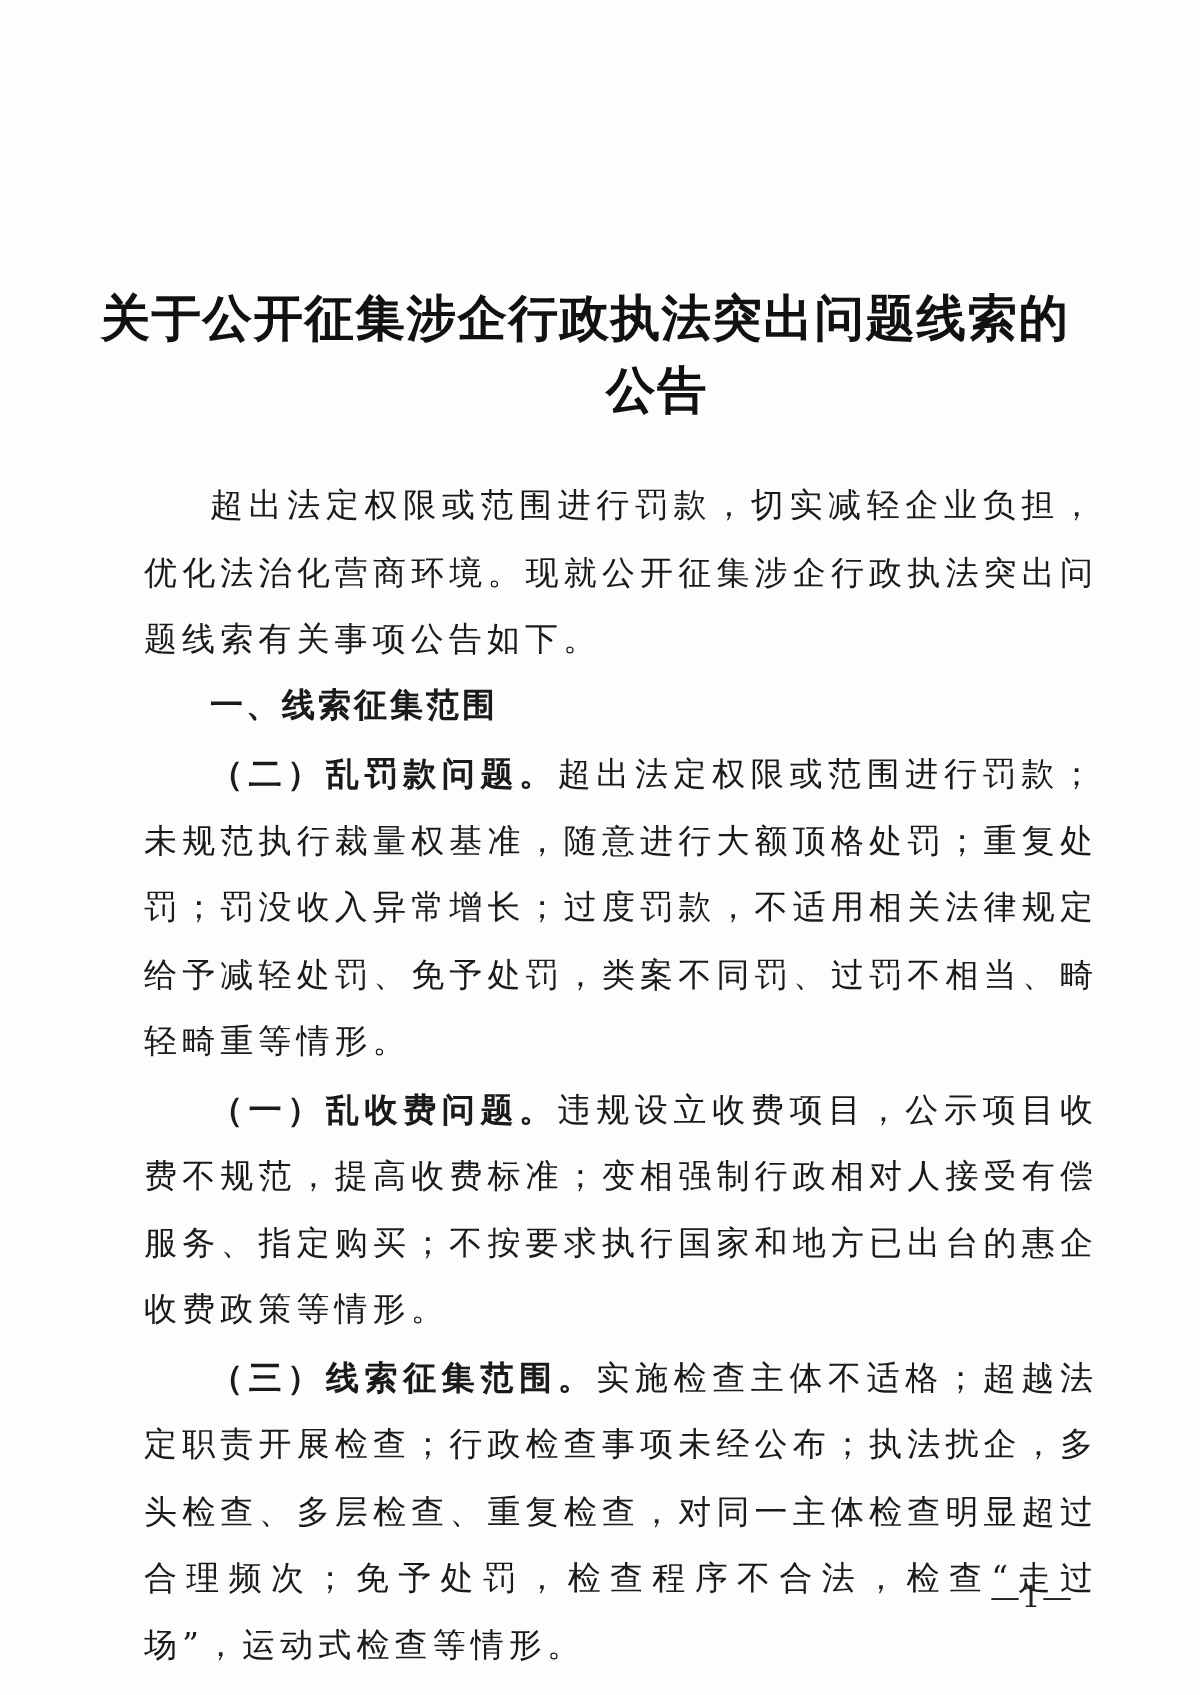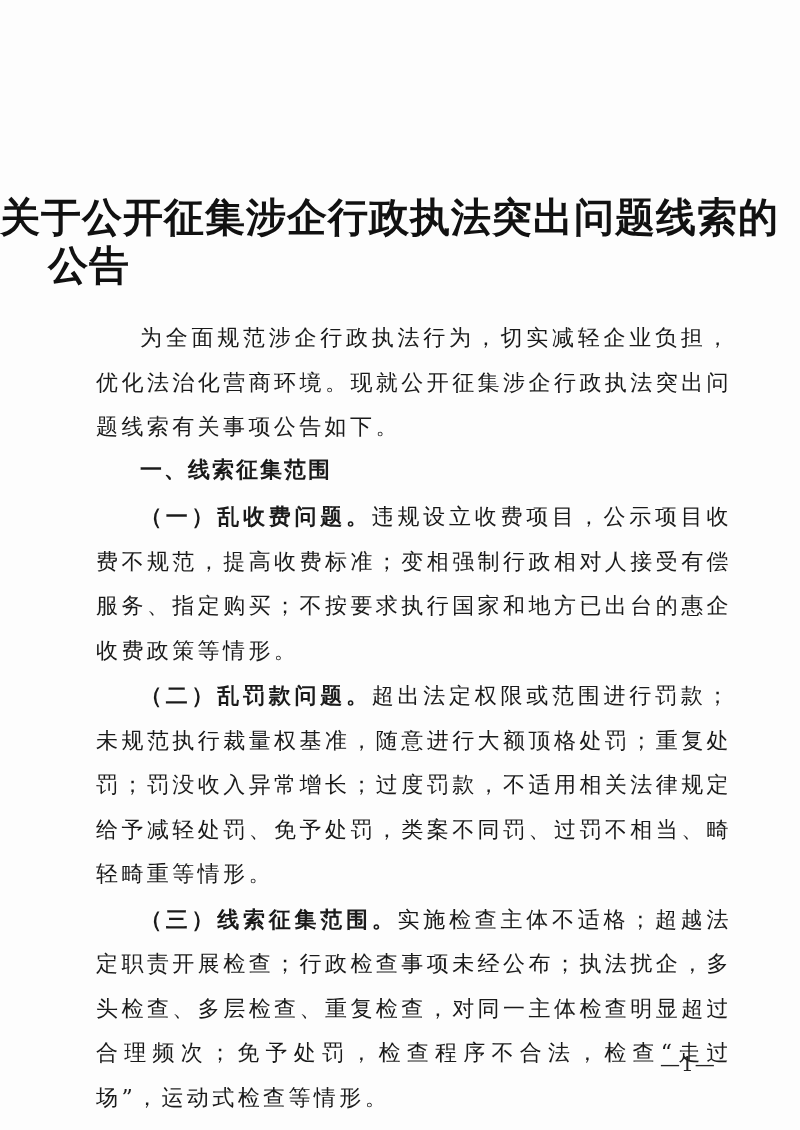--- a/index.html
+++ b/index.html
@@ -1,37 +1,37 @@
 <!DOCTYPE html>
 <html><head>
   <meta charset="utf-8">
   <style>
     html, body { margin: 0; padding: 0; background: #ffffff; }
     body { width: 800px; height: 1130px; position: relative; overflow: hidden; font-family: "DejaVu Serif", serif; color: #1a1a1a; }
     .page { position: absolute; inset: 0; background: #fdfdfd; }
-    .title { position: absolute; left: 0; width: 780px; font-family: "DejaVu Serif", serif; font-weight: bold; font-size: 40px; letter-spacing: 1px; color: #111; }
+    .title { position: absolute; left: 0; width: 780px; text-align: center; font-family: "DejaVu Serif", serif; font-weight: bold; font-size: 33px; letter-spacing: 1px; color: #111; }
     .title.l1 { top: 190px; }
     .title.l2 { top: 238px; margin-left: 48px; }
     .body { position: absolute; left: 96px; top: 316px; width: 636px; font-size: 22px; line-height: 44.5px; letter-spacing: 3.4px; text-align: justify; }
     .para { margin: 0; text-indent: 2em; }
     .h1 { margin: 0; text-indent: 2em; font-family: Liberation Mono, monospace; font-weight: bold; letter-spacing: 2px; }
     .lead { font-weight: bold; }
     .footer { position: absolute; top: 1052px; left: 660px; font-size: 20px; letter-spacing: 1px; color: #222; }
   </style>
 </head>
 <body>
 
 <div class="page">
   <div class="title l1">关于公开征集涉企行政执法突出问题线索的</div>
   <div class="title l2">公告</div>
 
   <div class="body">
-    <p class="para">为全面规范涉企行政执法行为，切实减轻企业负担，优化法治化营商环境。现就公开征集涉企行政执法突出问题线索有关事项公告如下。</p>
+    <p class="para">超出法定权限或范围进行罚款，切实减轻企业负担，优化法治化营商环境。现就公开征集涉企行政执法突出问题线索有关事项公告如下。</p>
     <p class="h1">一、线索征集范围</p>
+    <p class="para"><span class="lead">（二）乱罚款问题。</span><span>超出法定权限或范围进行罚款；未规范执行裁量权基准，随意进行大额顶格处罚；重复处罚；罚没收入异常增长；过度罚款，不适用相关法律规定给予减轻处罚、免予处罚，类案不同罚、过罚不相当、畸轻畸重等情形。</span></p>
     <p class="para"><span class="lead">（一）乱收费问题。</span><span>违规设立收费项目，公示项目收费不规范，提高收费标准；变相强制行政相对人接受有偿服务、指定购买；不按要求执行国家和地方已出台的惠企收费政策等情形。</span></p>
-    <p class="para"><span class="lead">（二）乱罚款问题。</span><span>超出法定权限或范围进行罚款；未规范执行裁量权基准，随意进行大额顶格处罚；重复处罚；罚没收入异常增长；过度罚款，不适用相关法律规定给予减轻处罚、免予处罚，类案不同罚、过罚不相当、畸轻畸重等情形。</span></p>
     <p class="para"><span class="lead">（三）线索征集范围。</span><span>实施检查主体不适格；超越法定职责开展检查；行政检查事项未经公布；执法扰企，多头检查、多层检查、重复检查，对同一主体检查明显超过合理频次；免予处罚，检查程序不合法，检查“走过场”，运动式检查等情形。</span></p>
     <p class="para"><span class="lead">（四）乱查封问题。</span></p>
 
   </div>
 
   <div class="footer">—1—</div>
 </div>
 
 </body></html>

